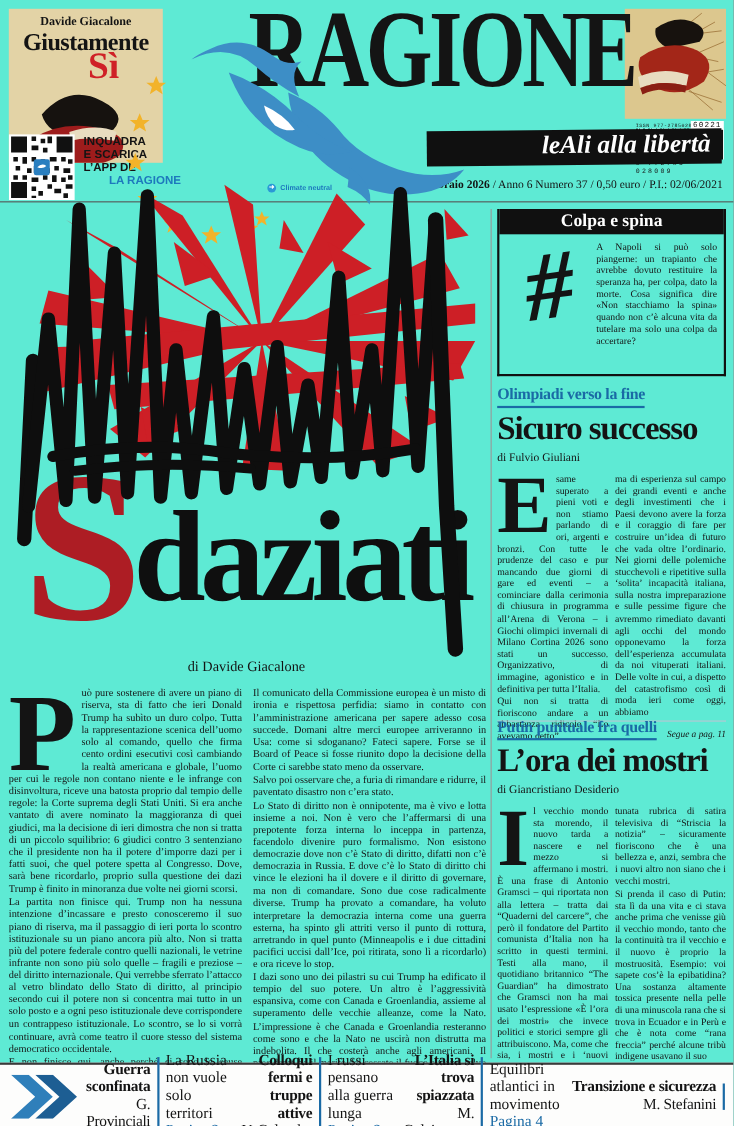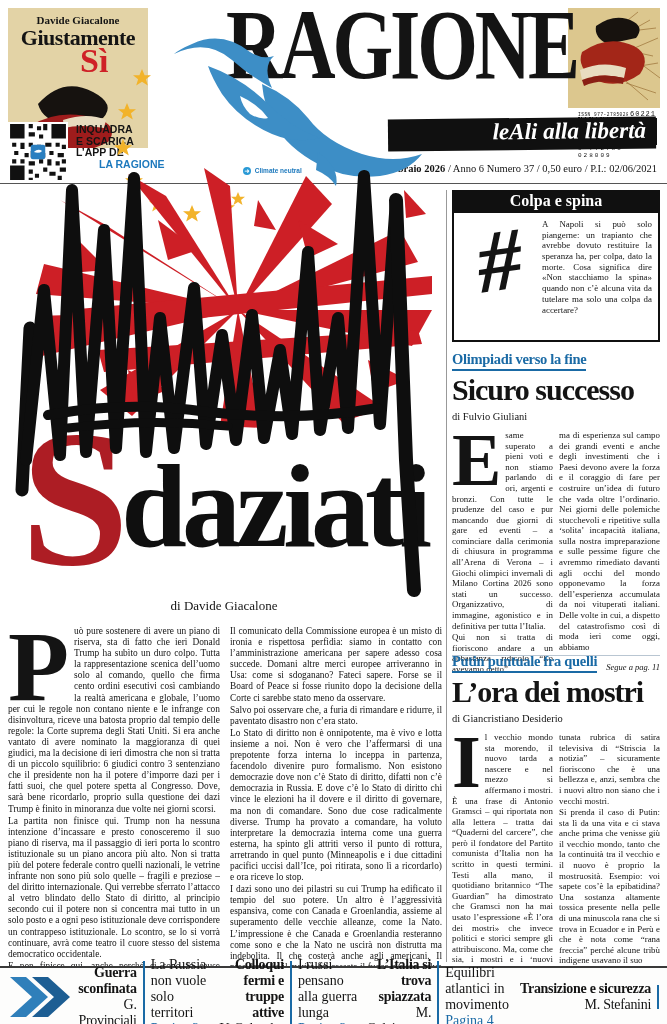--- a/index.html
+++ b/index.html
@@ -1,16 +1,16 @@
 <!DOCTYPE html>
 <html lang="it"><head>
 <meta charset="utf-8">
 <style>
   html,body{margin:0;padding:0;background:#888;}
-  #page{position:relative;width:667px;height:1024px;background:#ffffff;margin:0 auto;
+  #page{position:relative;width:667px;height:1024px;background:#5eead4;margin:0 auto;
         font-family:"Liberation Serif",serif;color:#141414;overflow:hidden;}
   
   #book-ad{position:absolute;left:8px;top:8px;width:140px;height:140px;background:#e3d3a6;overflow:hidden;}
   #book-ad .auth{font-weight:bold;font-size:11px;text-align:center;margin-top:6px;}
   #book-ad .bt{font-weight:bold;font-size:22px;text-align:center;line-height:1;margin-top:1px;letter-spacing:-.5px;}
   #book-ad .bs{position:absolute;left:72px;top:34px;color:#cf2127;font-weight:bold;font-size:34px;}
   #book-ad svg{position:absolute;left:0;bottom:-6px;}
   #masthead-la{position:absolute;left:168px;top:10px;font-weight:bold;font-size:58px;line-height:1;letter-spacing:-2px;z-index:1;}
   #masthead-main{position:absolute;left:226px;top:-8px;font-weight:bold;font-size:100px;line-height:1.05;letter-spacing:-4px;
                  transform:scaleX(.78);transform-origin:left top;z-index:1;}

